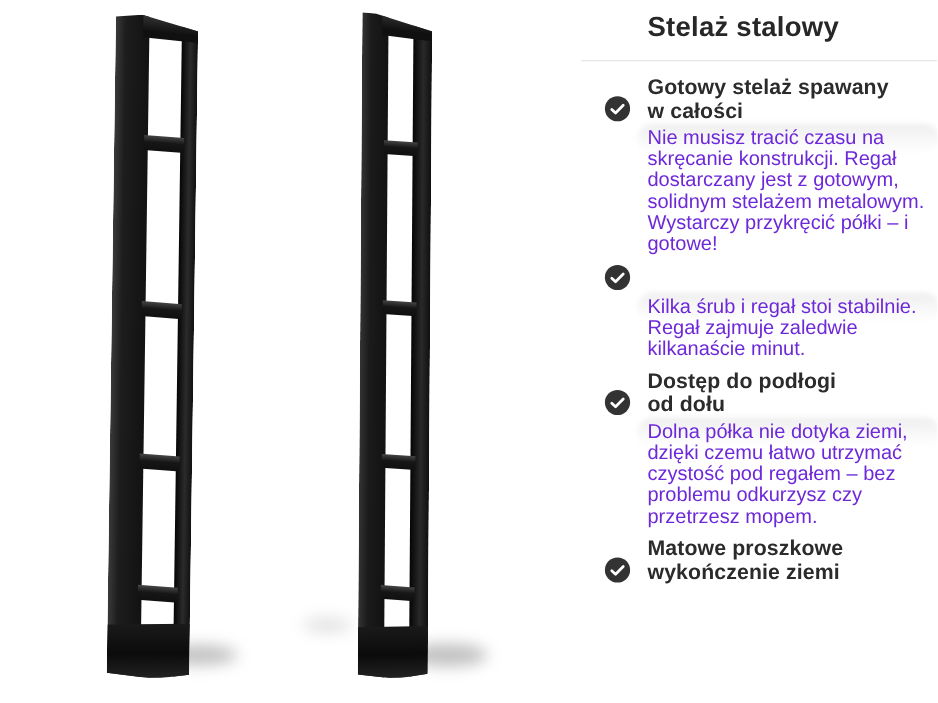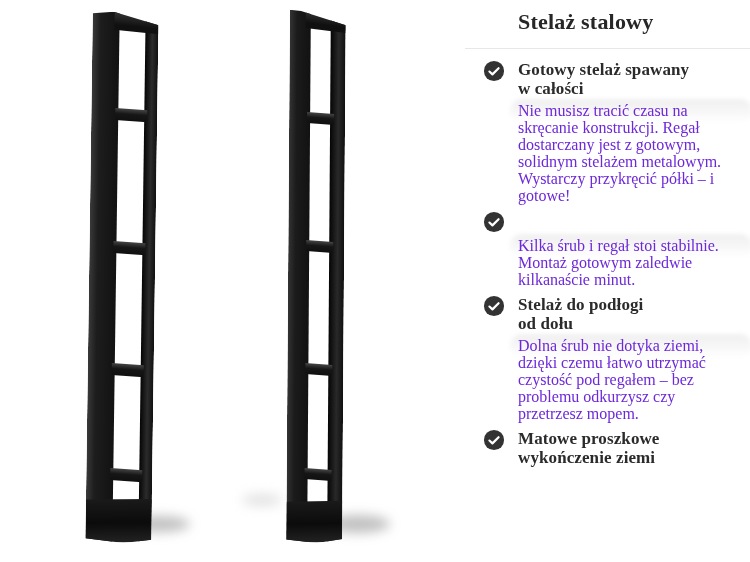--- a/index.html
+++ b/index.html
@@ -1,18 +1,18 @@
 <!DOCTYPE html>
 <html><head>
 <meta charset="utf-8">
 <style>
   html, body { margin:0; padding:0; background:#ffffff; }
   .canvas {
     position:relative; width:750px; height:562px; background:#ffffff;
-    overflow:hidden; font-family:Liberation Serif, serif;
+    overflow:hidden; font-family:Liberation Sans, sans-serif;
   }
 
   
   .images-area { position:absolute; left:0; top:0; width:460px; height:562px; }
 
   .floor-shadow { position:absolute; border-radius:50%; filter:blur(6px); }
   .shadow-1 { left:128px; top:516px; width:62px; height:16px; background:rgba(90,90,90,.38); }
   .shadow-2 { left:326px; top:515px; width:64px; height:18px; background:rgba(90,90,90,.38); }
   .shadow-3 { left:242px; top:494px; width:40px; height:12px; background:rgba(140,140,140,.25); }
 
@@ -51,21 +51,21 @@
 
   
   .details { position:absolute; left:465px; top:0; width:285px; }
   .title {
     margin:9px 0 0 53px; font-size:22px; line-height:26px; font-weight:700;
     color:#272727; letter-spacing:.2px;
   }
   .divider { margin-top:13px; width:285px; height:1px; background:#e7e7e7; }
   .feature-list { margin-top:11px; }
   .feature { margin-bottom:7px; }
-  .feature-head { display:flex; align-items:flex-start; gap:13px; padding-left:18px; }
+  .feature-head { display:flex; align-items:flex-end; gap:13px; padding-left:18px; }
   .badge { width:22px; height:22px; flex:0 0 22px; }
   .f-heading {
     margin:0; font-size:17px; line-height:19px; font-weight:700;
     color:#2b2b2b; letter-spacing:.1px; white-space:pre-line;
   }
   .f-desc {
     position:relative; margin:4px 0 0 53px; font-size:16px; line-height:17px;
     color:#6d28d9; white-space:pre-line; z-index:0;
   }
   .f-desc::before {
@@ -135,36 +135,36 @@
       <div class="feature">
         <div class="feature-head">
           <span class="badge">
             <svg viewBox="0 0 24 24" width="22" height="22">
                 <circle cx="12" cy="12" r="11" fill="#333333"></circle>
                 <path d="M7 12.6l3.3 3.1L17 9" fill="none" stroke="#ffffff" stroke-width="2.4" stroke-linecap="round" stroke-linejoin="round"></path>
               </svg>
           </span>
         </div>
         <p class="f-desc">Kilka śrub i regał stoi stabilnie.
-Montaż gotowym zaledwie
+Regał zajmuje zaledwie
 kilkanaście minut.</p>
       </div>
 
       <div class="feature">
         <div class="feature-head">
           <span class="badge">
             <svg viewBox="0 0 24 24" width="22" height="22">
                 <circle cx="12" cy="12" r="11" fill="#333333"></circle>
                 <path d="M7 12.6l3.3 3.1L17 9" fill="none" stroke="#ffffff" stroke-width="2.4" stroke-linecap="round" stroke-linejoin="round"></path>
               </svg>
           </span>
-          <h3 class="f-heading">Stelaż do podłogi
+          <h3 class="f-heading">Dostęp do podłogi
 od dołu</h3>
         </div>
-        <p class="f-desc">Dolna śrub nie dotyka ziemi,
+        <p class="f-desc">Dolna półka nie dotyka ziemi,
 dzięki czemu łatwo utrzymać
 czystość pod regałem – bez
 problemu odkurzysz czy
 przetrzesz mopem.</p>
       </div>
 
       <div class="feature">
         <div class="feature-head">
           <span class="badge">
             <svg viewBox="0 0 24 24" width="22" height="22">

